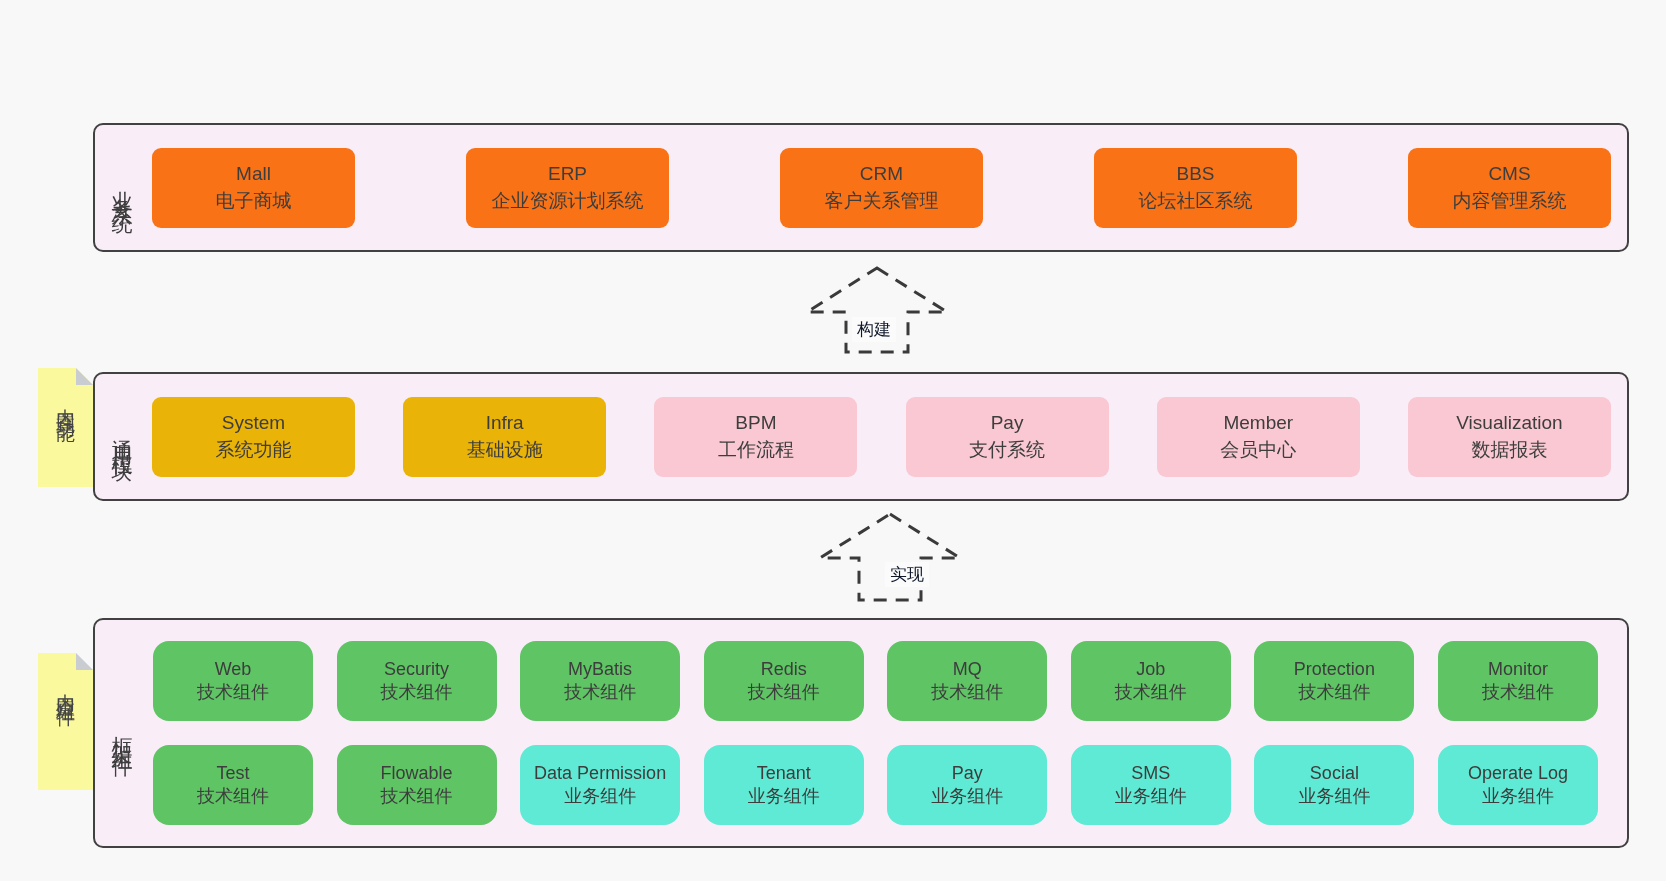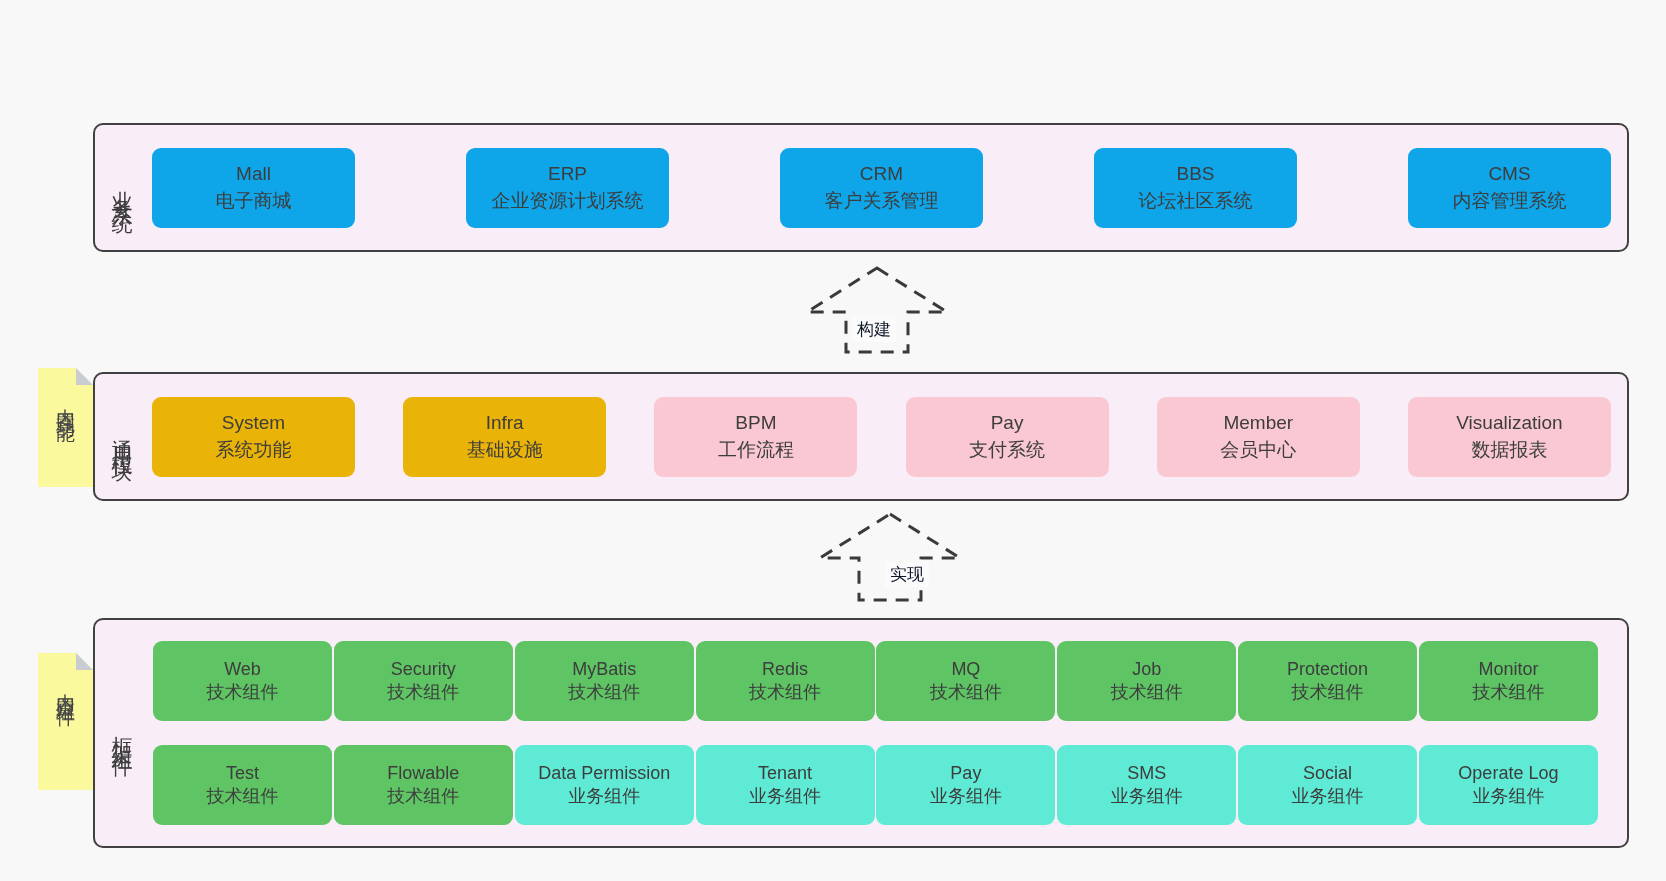--- a/index.html
+++ b/index.html
@@ -40,22 +40,22 @@
   }
   #layer-framework .row { height:auto; padding:0 29px 0 58px; }
 
   .box {
     height:80px; border-radius:9px;
     display:flex; flex-direction:column; justify-content:center; align-items:center;
     text-align:center; line-height:1.38; font-size:19px; color:#3d3d3d;
     box-sizing:border-box; padding:2px 4px;
   }
   .w6 { width:203px; }
-  .w8 { width:179px; font-size:18px; line-height:1.3; }
-  .blue   { background:#0ea5e9; }
+  .w8 { width:160px; font-size:18px; line-height:1.3;border-radius:16px; }
+  .blue   { background:#f97316; }
   .red    { background:#eab308; }
   .pink   { background:#f9c8d2; }
   .gdark  { background:#5ec464; }
   .glight { background:#5eead4; }
 
   .sticky {
     position:absolute; left:38px; width:55px;
     background:#fbf99e;
     clip-path:polygon(0 0, calc(100% - 17px) 0, 100% 17px, 100% 100%, 0 100%);
     box-sizing:border-box;

